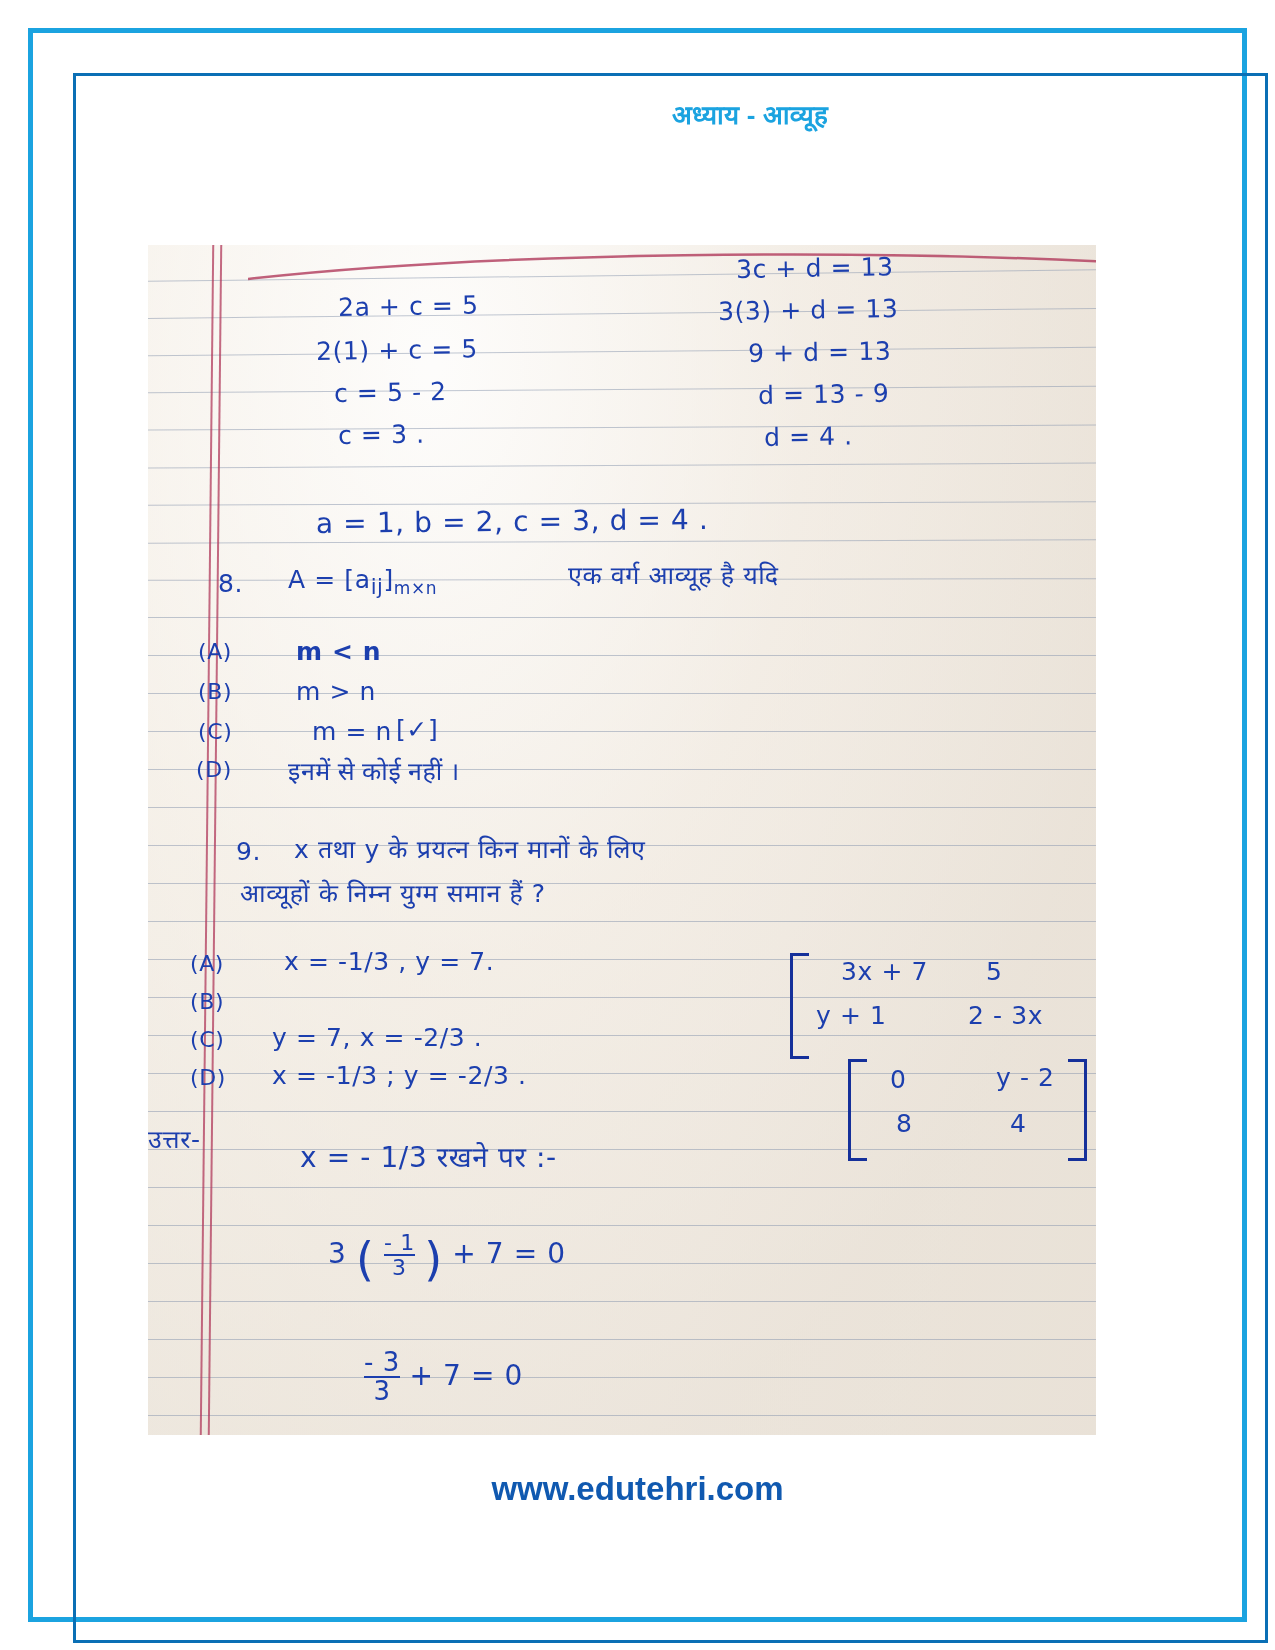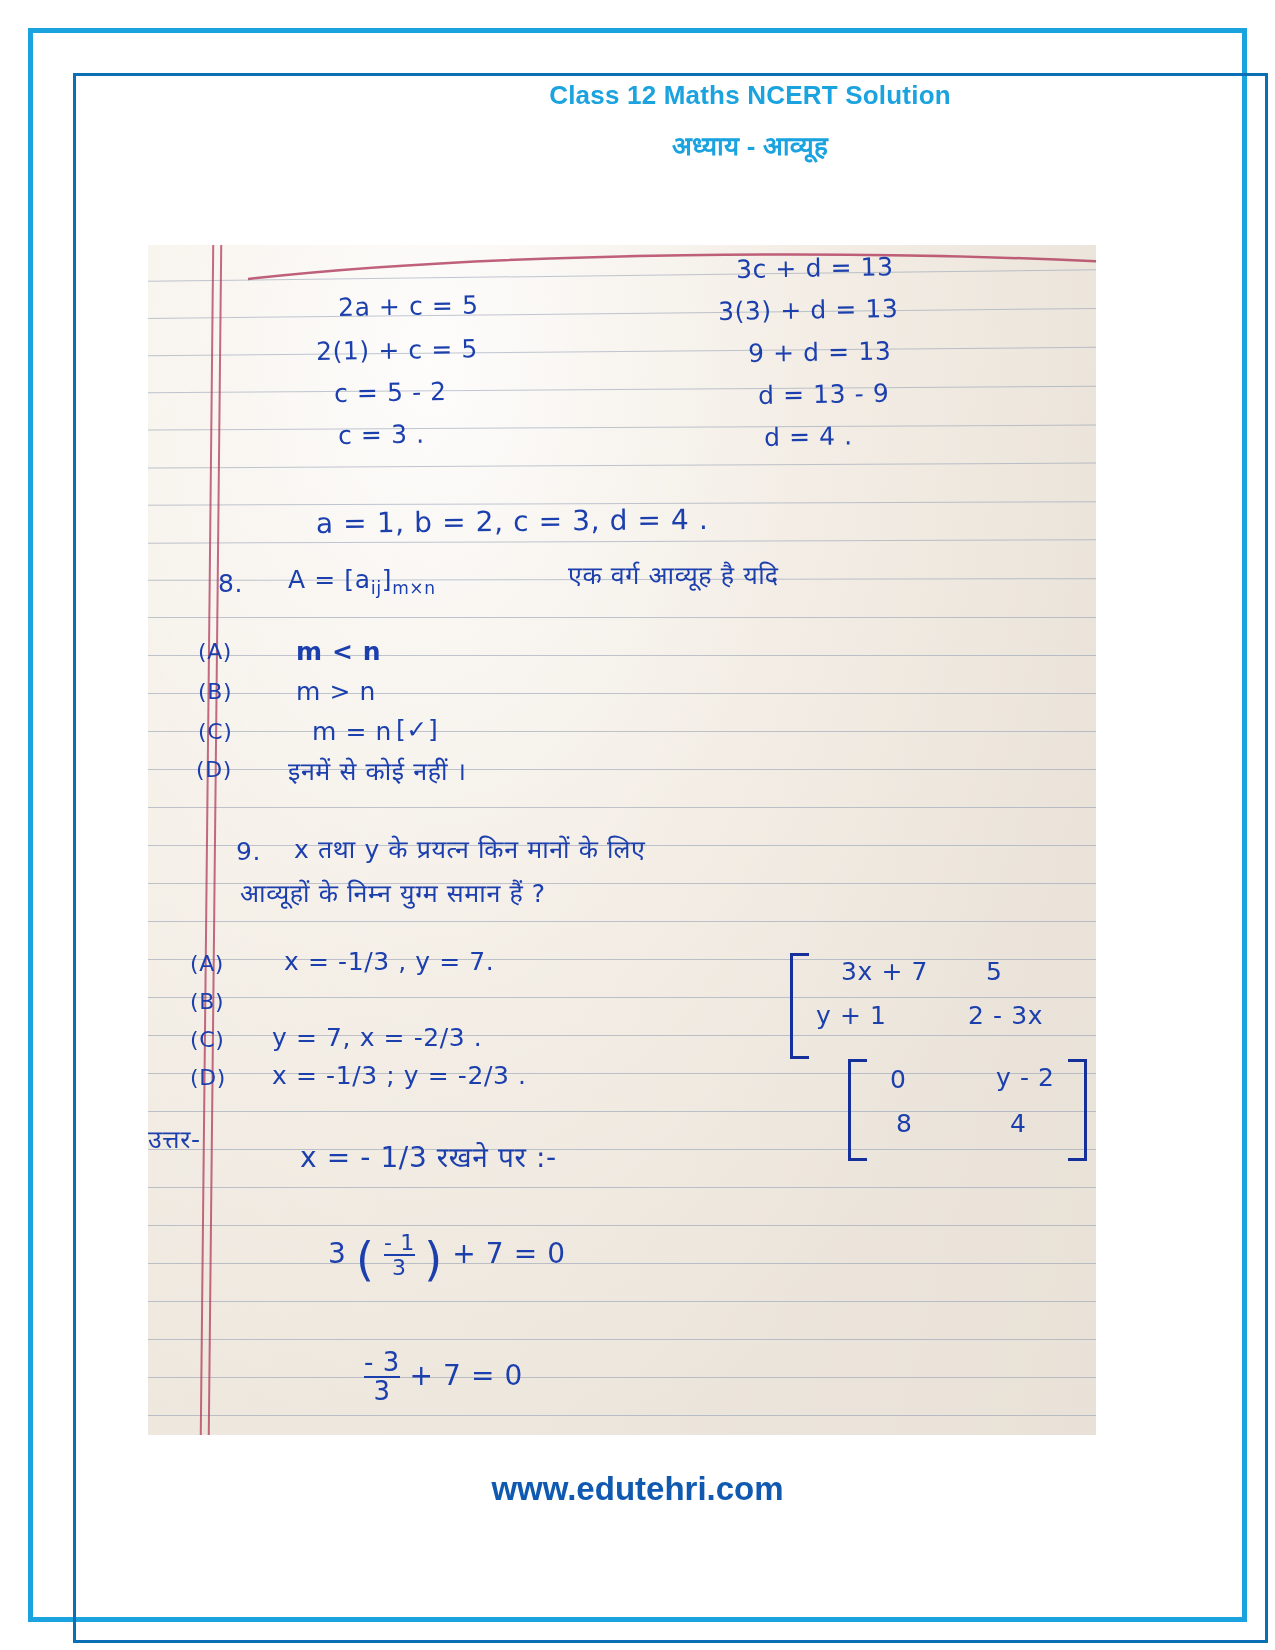--- a/index.html
+++ b/index.html
@@ -174,21 +174,20 @@
 <body>
 
 <div class="page-frame">
   <div class="page-frame-inner"></div>
 </div>
 
 <div class="header">
 
 
   <div class="header-titles">
-    <div class="title-main">Class 12 Maths NCERT Solution</div>
     <div class="title-sub">अध्याय  -  आव्यूह</div>
   </div>
 </div>
 
 <div class="photo">
   <div class="paper-tint"></div>
 
   <div class="rules">
     <div style="top:30px;  transform:rotate(-0.7deg)"></div>
     <div style="top:68px;  transform:rotate(-0.6deg)"></div>
@@ -238,36 +237,36 @@
   <div class="hw" style="left:588px; top:10px;  transform:rotate(-1deg)">3c + d = 13</div>
   <div class="hw" style="left:570px; top:52px;  transform:rotate(-1deg)">3(3) + d = 13</div>
   <div class="hw" style="left:600px; top:94px;  transform:rotate(-1deg)">9 + d = 13</div>
   <div class="hw" style="left:610px; top:136px; transform:rotate(-1deg)">d = 13 - 9</div>
   <div class="hw" style="left:616px; top:178px; transform:rotate(-1deg)">d = 4 .</div>
 
   <div class="hw lg" style="left:168px; top:262px; transform:rotate(-0.6deg)">a = 1, b = 2, c = 3, d = 4 .</div>
 
   <div class="hw" style="left:70px; top:324px;">8.</div>
   <div class="hw" style="left:140px; top:320px;">
-    <span>A = [a</span><span style="font-size:18px;vertical-align:sub">ij</span><span>]</span><span style="font-size:17px;vertical-align:sub">m×n</span>
+    <span>A = [a</span><span style="font-size:21px;vertical-align:sub">ij</span><span>]</span><span style="font-size:17px;vertical-align:sub">m×n</span>
   </div>
   <div class="hw" style="left:420px; top:312px;">एक  वर्ग  आव्यूह  है  यदि</div>
 
   <div class="hw sm" style="left:50px; top:394px;">(A)</div>
   <div class="hw" style="left:148px; top:392px;font-weight:bold;">m &lt; n</div>
 
   <div class="hw sm" style="left:50px; top:434px;">(B)</div>
   <div class="hw" style="left:148px; top:432px;">m &gt; n</div>
 
   <div class="hw sm" style="left:50px; top:474px;">(C)</div>
   <div class="hw" style="left:164px; top:472px;">m = n</div>
   <div class="hw" style="left:248px; top:470px;">[✓]</div>
 
   <div class="hw sm" style="left:48px; top:512px;">(D)</div>
-  <div class="hw" style="left:140px; top:508px;">इनमें  से  कोई  नहीं ।</div>
+  <div class="hw" style="left:140px; top:508px;font-family:Liberation Serif, serif;">इनमें  से  कोई  नहीं ।</div>
 
   <div class="hw" style="left:88px; top:592px;">9.</div>
   <div class="hw" style="left:92px; top:630px;">आव्यूहों के निम्न युग्म समान हैं ?</div>
   <div class="hw" style="left:146px; top:586px;">x तथा y के प्रयत्न किन मानों के लिए</div>
 
   <div class="hw sm" style="left:42px; top:706px;">(A)</div>
   <div class="hw" style="left:136px; top:702px;">x = -1/3 ,  y = 7.</div>
 
   <div class="hw sm" style="left:42px; top:744px;">(B)</div>
 

